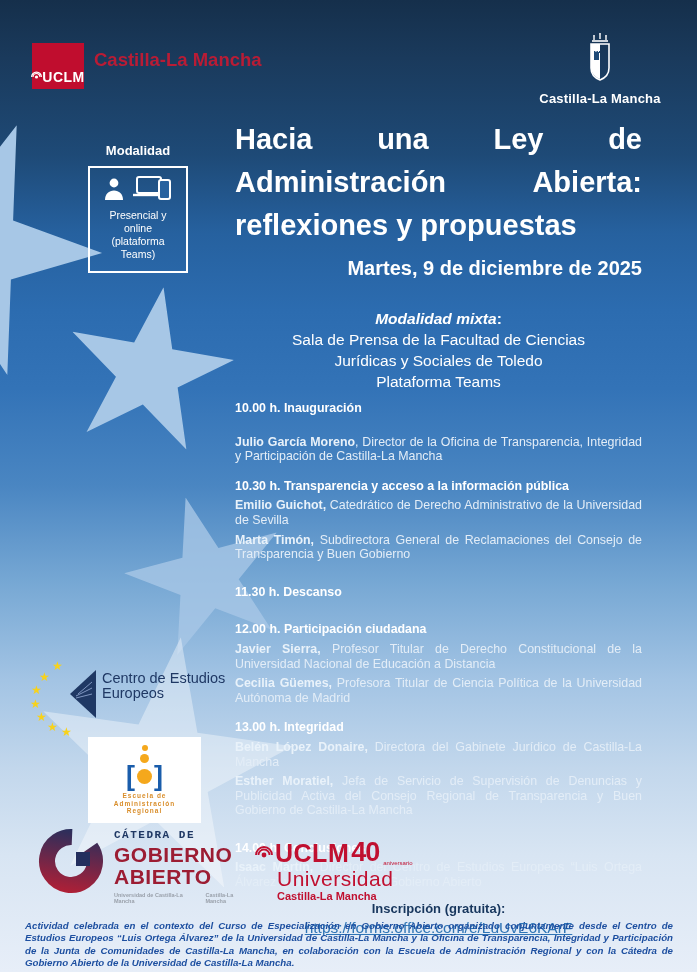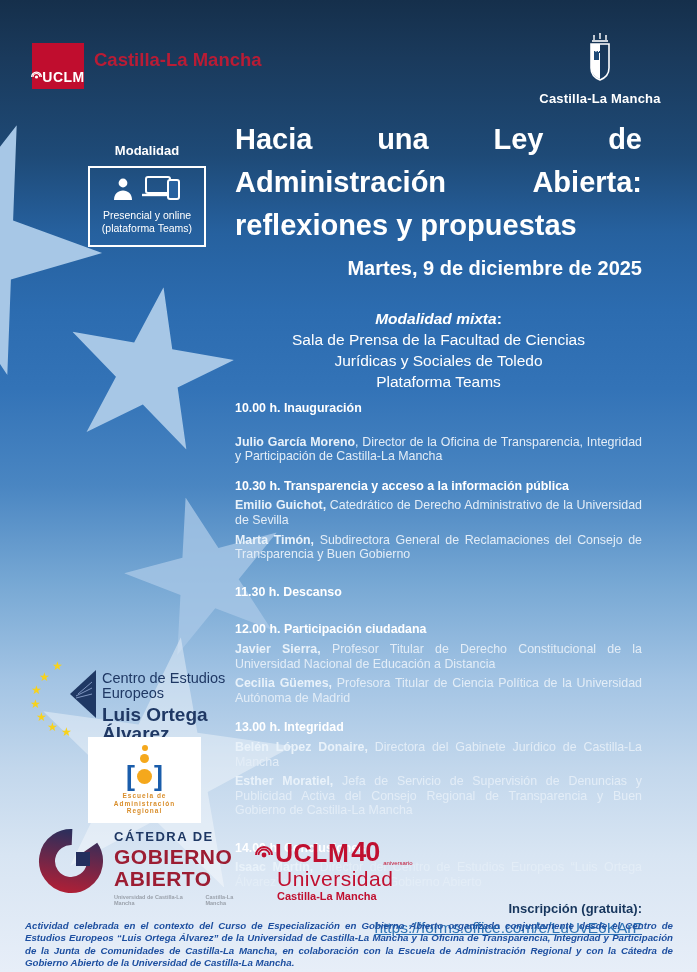--- a/index.html
+++ b/index.html
@@ -26,61 +26,61 @@
   
   .uclm-sq{left:32px;top:43px;width:52px;height:46px;background:#c00d2e;color:#fff;
     display:flex;align-items:flex-end;justify-content:center;padding-bottom:4px;box-sizing:border-box;
     font-weight:bold;font-size:14px;letter-spacing:.5px;}
   .uclm-head-txt{left:94px;top:48px;color:#b91c35;font-weight:bold;font-size:18.5px;line-height:24px;}
   .clm-logo{left:520px;top:33px;width:160px;text-align:center;color:#fff;}
   .clm-logo .shield{display:block;margin:0 auto 4px auto;}
   .clm-label{font-weight:bold;font-size:13px;letter-spacing:.2px;}
 
   
-  .mod-wrap{left:88px;top:143px;width:118px;text-align:center;color:#fff;}
+  .mod-wrap{left:88px;top:143px;width:100px;text-align:center;color:#fff;}
   .mod-title{font-weight:bold;font-size:13px;margin-bottom:8px;}
   .mod-box{border:2px solid #fff;padding:7px 4px 10px 4px;}
   .mod-icons{display:flex;justify-content:center;align-items:center;gap:8px;height:30px;margin-bottom:4px;}
   .mod-lines{font-size:10.5px;line-height:13px;}
 
   
   .col{left:235px;top:118px;width:407px;color:#fff;}
   .title-line{font-weight:bold;font-size:29px;line-height:43px;text-align:justify;text-align-last:justify;}
   .title-line.last{text-align-last:left;}
   .date{font-weight:bold;font-size:20px;text-align:right;margin-top:10px;}
   .venue{margin-top:28px;text-align:center;font-size:15.5px;line-height:21px;}
   .venue .vlabel{font-weight:bold;font-style:italic;}
   .venue .vcolon{font-weight:bold;}
   .program{margin-top:9px;font-size:12.4px;line-height:14.6px;}
   .sess-title{font-weight:bold;color:#fff;margin:0;}
   .speaker{margin:5px 0 0 0;text-align:justify;color:#e3edf7;}
   .speaker strong{color:#e9f2fa;}
   .mt-lg{margin-top:19px;}
   .mt-h{margin-top:15px;}
   .mt-h2{margin-top:23px;}
-  .reg{margin-top:11px;text-align:right;}
+  .reg{margin-top:11px;text-align:center;}
   .reg-label{font-weight:bold;font-size:13px;color:#17365d;}
   .reg-link{display:inline-block;margin-top:3px;font-size:15.5px;color:#2e74b5;text-decoration:underline;}
 
   
   .centro{left:28px;top:663px;width:215px;height:64px;color:#1f3864;}
   .centro .eu-star{position:absolute;color:#f8d21a;font-size:12px;}
   .centro .glyph{position:absolute;left:40px;top:7px;}
   .centro .ctxt{position:absolute;left:74px;top:8px;line-height:1;}
   .centro .c1{font-size:14.5px;margin-bottom:5px;}
   .centro .c2{font-size:19px;font-weight:bold;}
   .escuela{left:88px;top:737px;width:113px;height:86px;background:#fff;text-align:center;
     display:flex;flex-direction:column;align-items:center;justify-content:center;}
   .esc-dot{border-radius:50%;background:#f5a81c;}
   .esc-row{display:flex;align-items:center;gap:2px;color:#1a5dab;font-weight:bold;font-size:27px;line-height:26px;}
   .esc-txt{margin-top:3px;font-size:6.5px;line-height:7.5px;color:#d98e2b;font-weight:bold;letter-spacing:1px;}
   .catedra{left:38px;top:828px;width:210px;}
   .cat-row{display:flex;gap:10px;}
   .cat-txt{padding-top:2px;line-height:1;}
-  .cat-top{color:#1f3864;font-weight:bold;font-size:13px;letter-spacing:1.5px;margin-bottom:3px;}
+  .cat-top{color:#1f3864;font-weight:bold;font-size:11px;letter-spacing:1.5px;margin-bottom:3px;font-family:Liberation Mono, monospace;}
   .cat-big{color:#9c1d33;font-weight:bold;font-size:21px;letter-spacing:.5px;line-height:22px;}
   .cat-subs{display:flex;gap:14px;margin-top:5px;color:#9aa1ab;font-size:5.5px;font-weight:bold;}
 
   
   .uclm40{left:255px;top:839px;width:170px;color:#c01030;line-height:1;}
   .u40-r1{display:flex;align-items:flex-end;gap:2px;}
   .u40-abbr{font-weight:bold;font-size:25px;letter-spacing:.5px;}
   .u40-num{font-weight:bold;font-size:27px;letter-spacing:-1px;}
   .u40-ann{font-size:6px;margin-left:2px;}
   .u40-r2{font-size:21px;font-weight:normal;margin:2px 0 2px 22px;letter-spacing:.5px;}
@@ -211,21 +211,20 @@
     <span class="eu-star" style="left:19px;top:57px">★</span>
     <span class="eu-star" style="left:33px;top:62px">★</span>
     <span class="glyph">
       <svg width="28" height="48" viewBox="0 0 28 48">
         <path d="M28 0v48L2 24z" fill="#1f3864"></path>
         <path d="M10 24l14-12M8 26l16-8M8 28l16-4" stroke="#7f96c0" stroke-width="1"></path>
       </svg>
     </span>
     <div class="ctxt">
       <div class="c1">Centro de Estudios Europeos</div>
-      <div class="c2">Luis Ortega Álvarez</div>
     </div>
   </div>
 
   <div class="z escuela">
     <span class="esc-dot" style="width:6px;height:6px"></span>
     <span class="esc-dot" style="width:9px;height:9px;margin-top:3px"></span>
     <div class="esc-row">
       <span>[</span>
       <span class="esc-dot" style="width:15px;height:15px"></span>
       <span>]</span>

